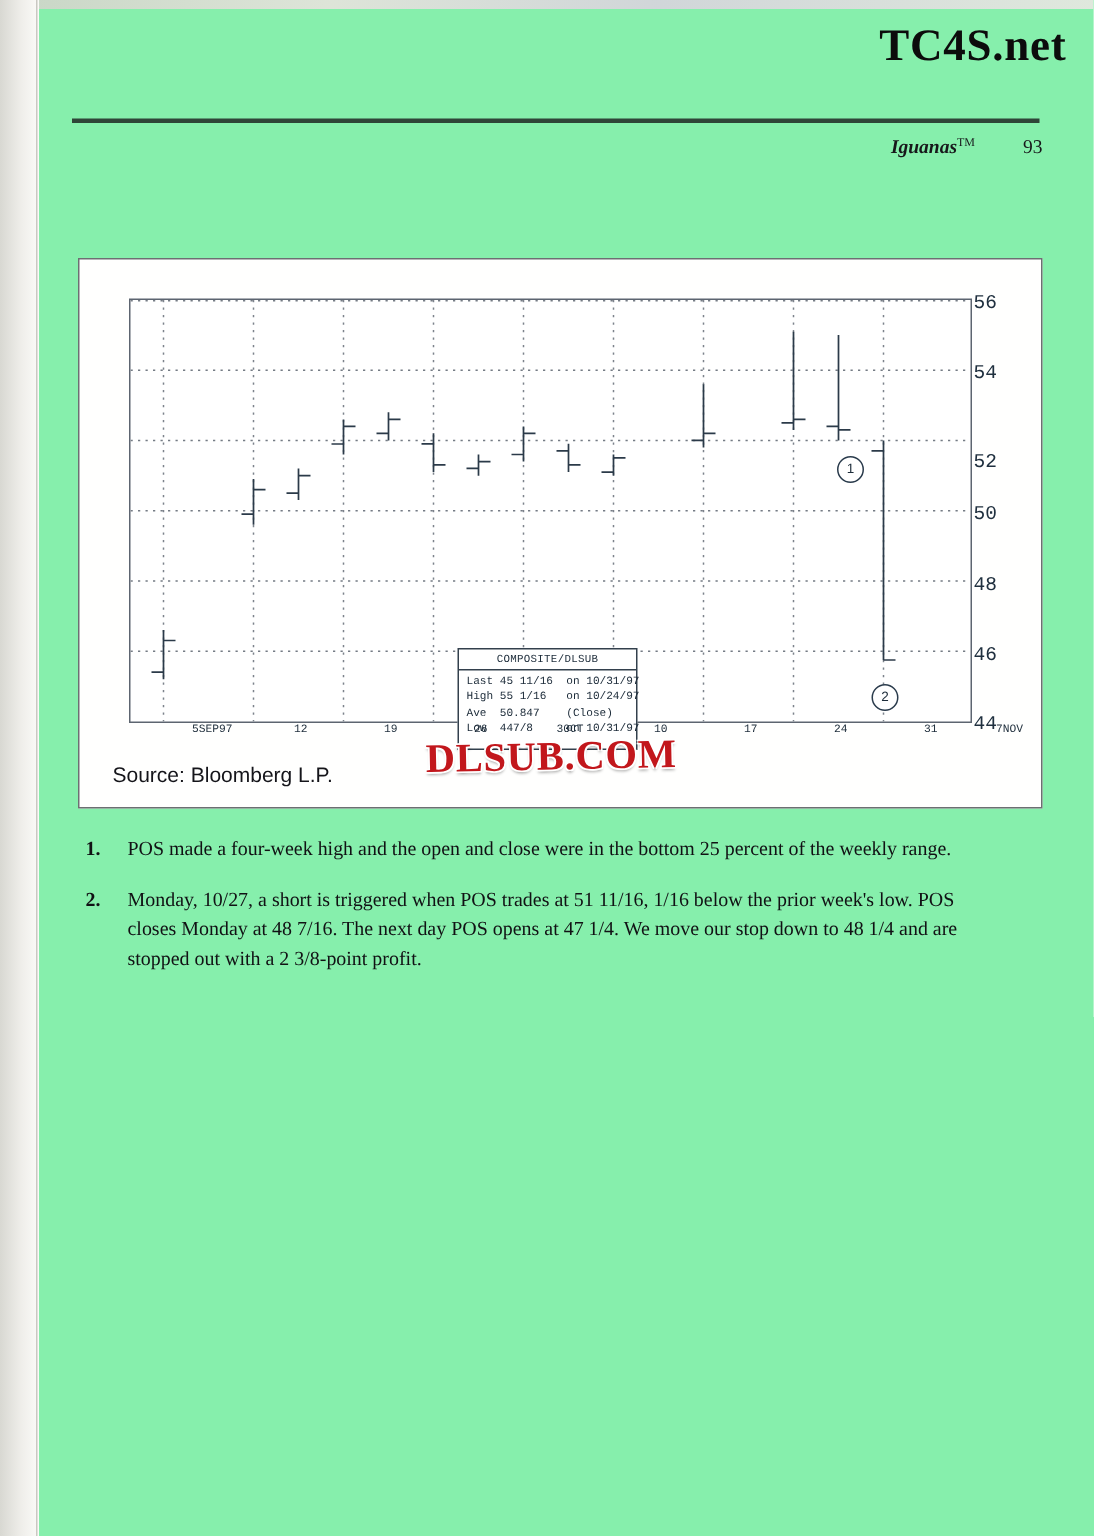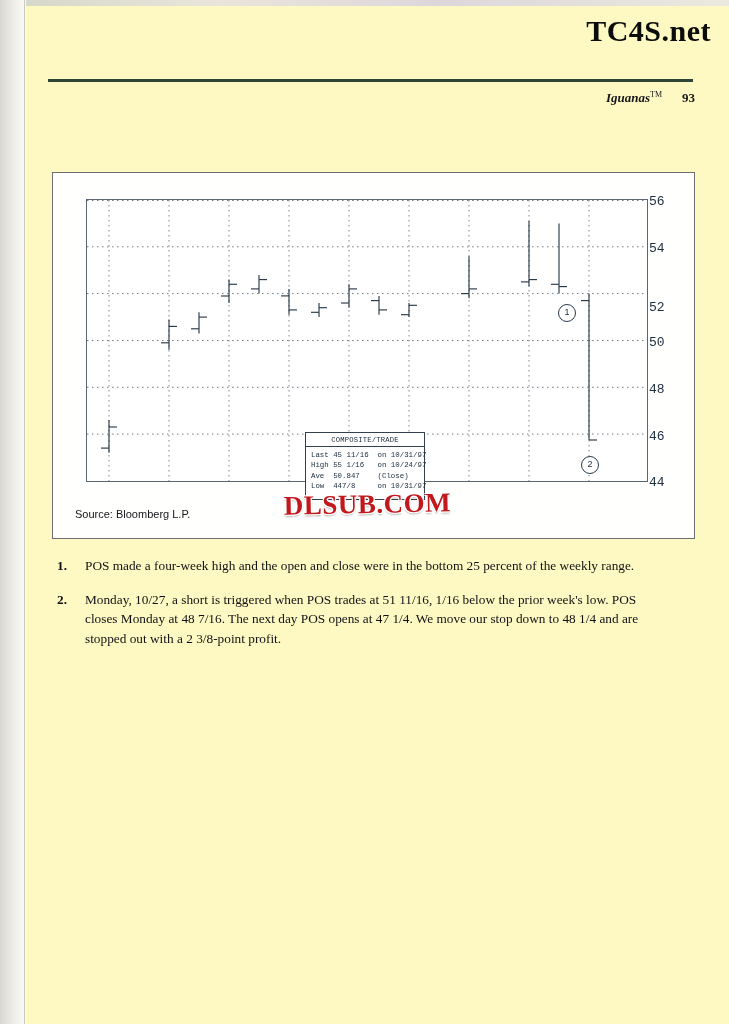--- a/index.html
+++ b/index.html
@@ -12,21 +12,21 @@
     background: #ffffff;
     font-family: "Liberation Serif", serif;
     position: relative;
     overflow: hidden;
   }
   .page {
     position: absolute;
     left: 0; top: 0;
     width: 729px;
     height: 1024px;
-    background: #fef9c3;
+    background: #86efac;
   }
   
   .edge-left {
     position: absolute;
     left: 0; top: 0;
     width: 26px; height: 1024px;
     background: linear-gradient(to right, #d8d8d2 0%, #efeeea 55%, #fbfbf8 100%);
   }
   .edge-left-line {
     position: absolute;
@@ -66,22 +66,22 @@
   .header-right .it {
     font-style: italic;
     font-weight: bold;
   }
   .header-right sup {
     font-size: 8px;
     vertical-align: super;
     text-align: center;
   }
   .header-right .pg {
-    margin-left: 20px;
-    font-weight: bold;
+    margin-left: 32px;
+    font-weight: normal;
     font-style: normal;
   }
   .example-title {
     position: absolute;
     left: 52px; top: 134px;
     font-size: 13.5px;
     font-weight: bold;
     color: #141414;
     letter-spacing: .1px;
   }
@@ -152,21 +152,21 @@
     padding: 2px 0 1px;
     font-size: 7.2px;
     letter-spacing: .2px;
   }
   .legend-rows { padding: 3px 4px 0 5px; }
   .legend-row { white-space: pre; }
   .source {
     position: absolute;
     left: 22px; top: 335px;
     font-family: "Liberation Sans", sans-serif;
-    font-size: 11px;
+    font-size: 14px;
     color: #15151a;
   }
   .callout {
     position: absolute;
     width: 16px; height: 16px;
     border: 1px solid #2a3b4c;
     border-radius: 50%;
     font-family: "Liberation Sans", sans-serif;
     font-size: 9px;
     color: #1d2c3a;
@@ -329,40 +329,52 @@
           <line x1="502" y1="93.6" x2="502" y2="240.0"></line>
           <line x1="494" y1="100.6" x2="502" y2="100.6"></line>
           <line x1="502" y1="240.0" x2="510" y2="240.0"></line>
         </g>
       </svg>
 
       <div class="callout" style="left: 471px; top: 104px;">1</div>
       <div class="callout" style="left: 494px; top: 256px;">2</div>
 
       <div class="legendbox">
-        <div class="legend-title">COMPOSITE/TRADE</div>
+        <div class="legend-title">COMPOSITE/DLSUB</div>
         <div class="legend-rows">
           <div class="legend-row">Last 45 11/16  on 10/31/97</div>
           <div class="legend-row">High 55 1/16   on 10/24/97</div>
           <div class="legend-row">Ave  50.847    (Close)</div>
           <div class="legend-row">Low  447/8     on 10/31/97</div>
         </div>
       </div>
     </div>
 
     <div class="ylabels">
       <div class="ylabel" style="top: 1px;">56</div>
       <div class="ylabel" style="top: 48px;">54</div>
       <div class="ylabel" style="top: 95px; margin-top: 12px;">52</div>
       <div class="ylabel" style="top: 142px;">50</div>
       <div class="ylabel" style="top: 189px;">48</div>
       <div class="ylabel" style="top: 236px;">46</div>
       <div class="ylabel" style="top: 282px;">44</div>
     </div>
 
+    <div class="xlabels">
+      <div class="xlabel" style="left: 42px;">5SEP97</div>
+      <div class="xlabel" style="left: 110px;">12</div>
+      <div class="xlabel" style="left: 170px;">19</div>
+      <div class="xlabel" style="left: 230px;">26</div>
+      <div class="xlabel" style="left: 285px;">30CT</div>
+      <div class="xlabel" style="left: 350px;">10</div>
+      <div class="xlabel" style="left: 410px;">17</div>
+      <div class="xlabel" style="left: 470px;">24</div>
+      <div class="xlabel" style="left: 530px;">31</div>
+      <div class="xlabel" style="left: 578px;">7NOV</div>
+    </div>
 
     <div class="source">Source: Bloomberg L.P.</div>
   </div>
 
   <div class="dlsub">DLSUB.COM</div>
 
   <div class="notes">
     <div class="note">
       <span class="num">1.</span>
       <span>POS made a four-week high and the open and close were in the bottom 25 percent of the weekly range.</span>

